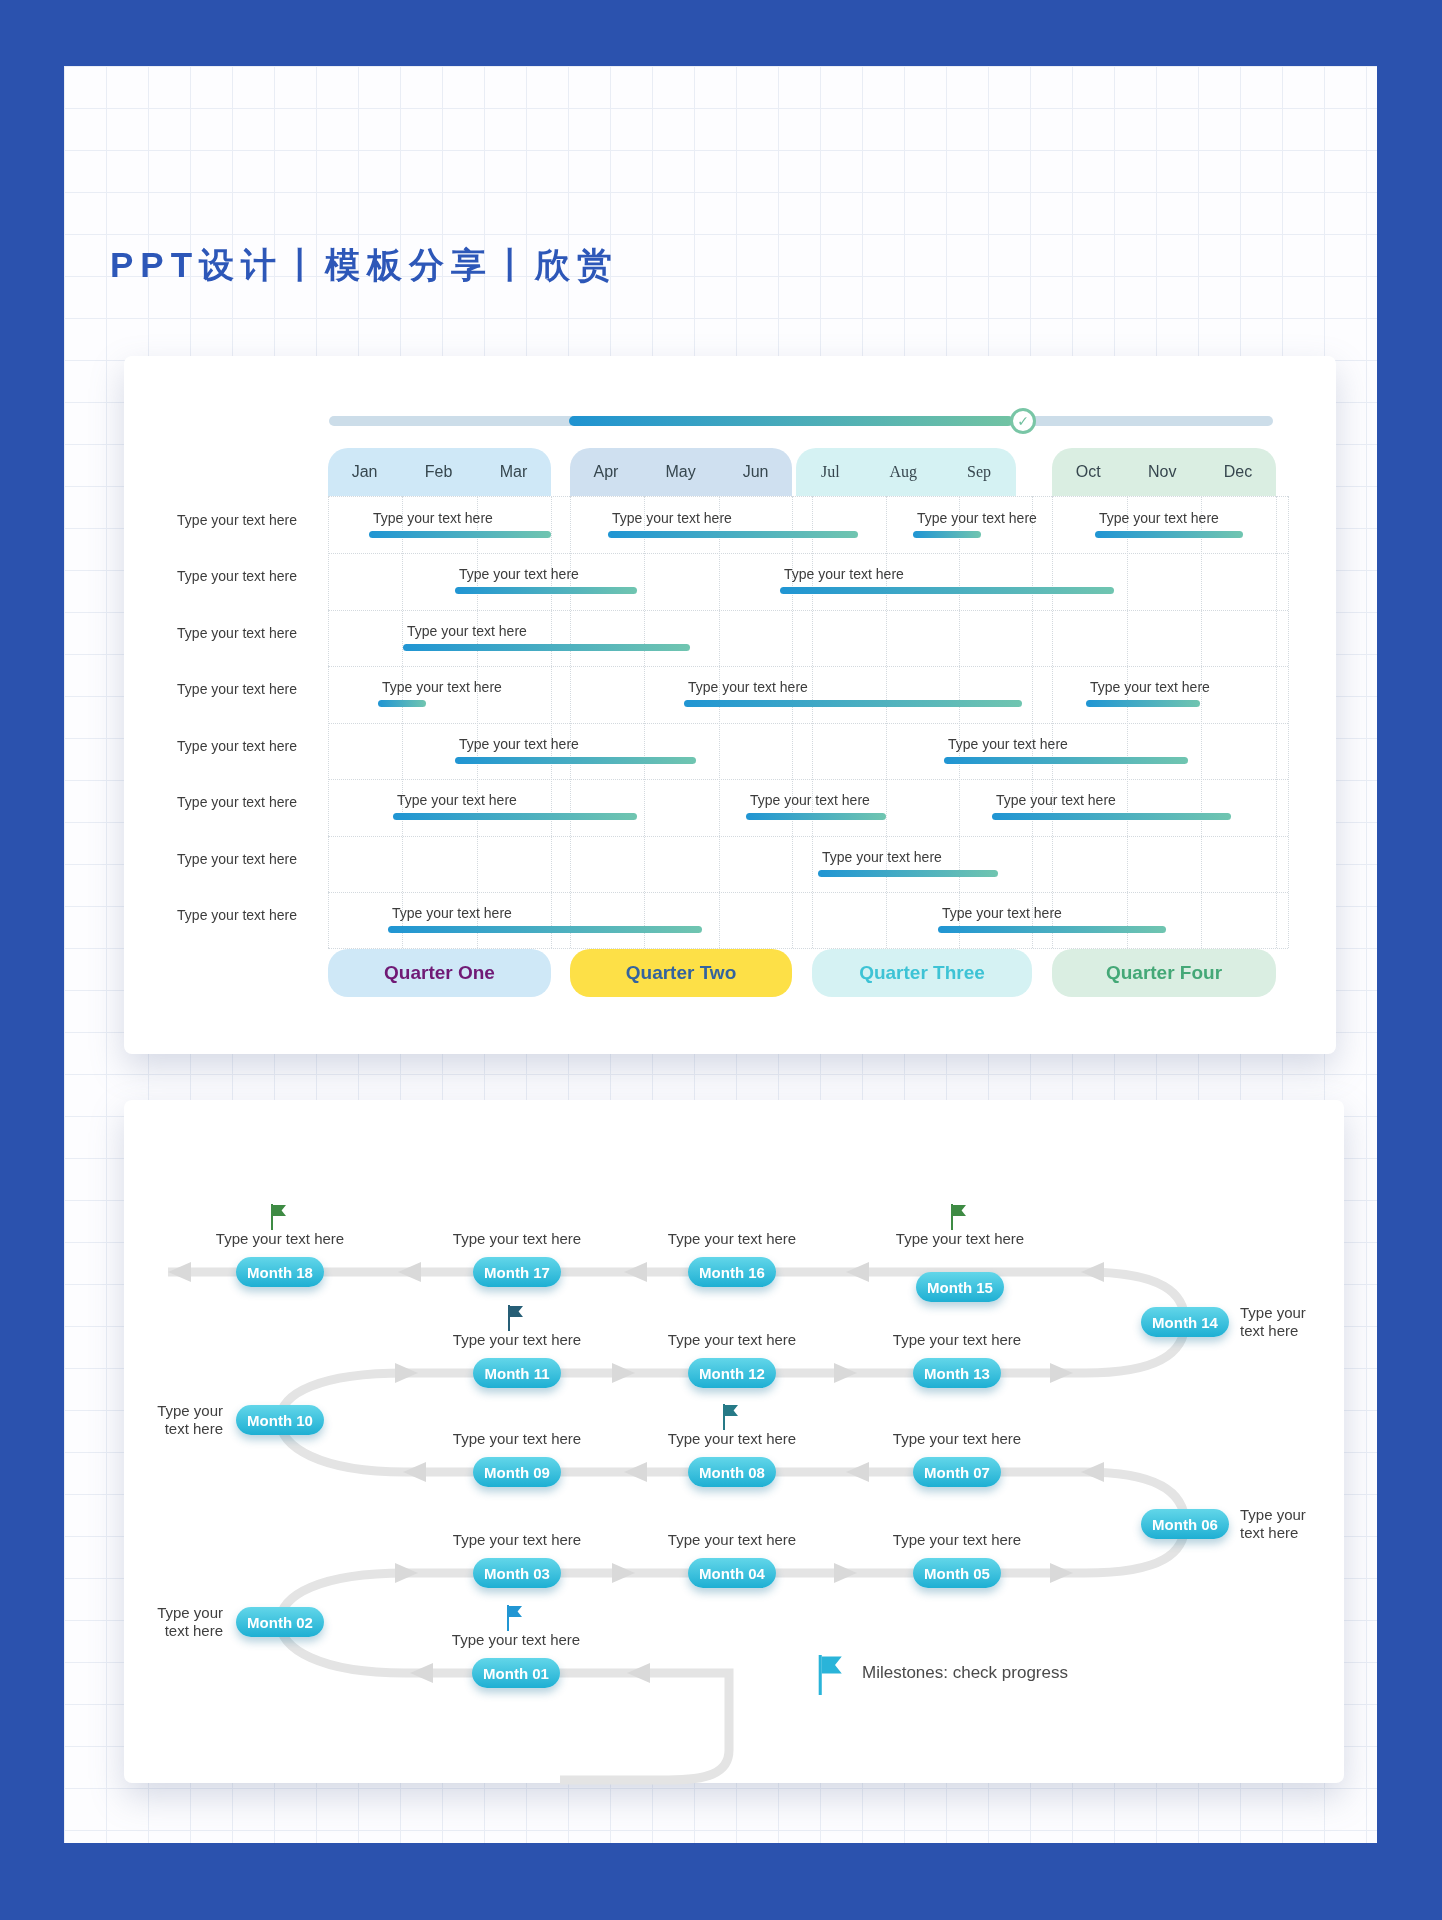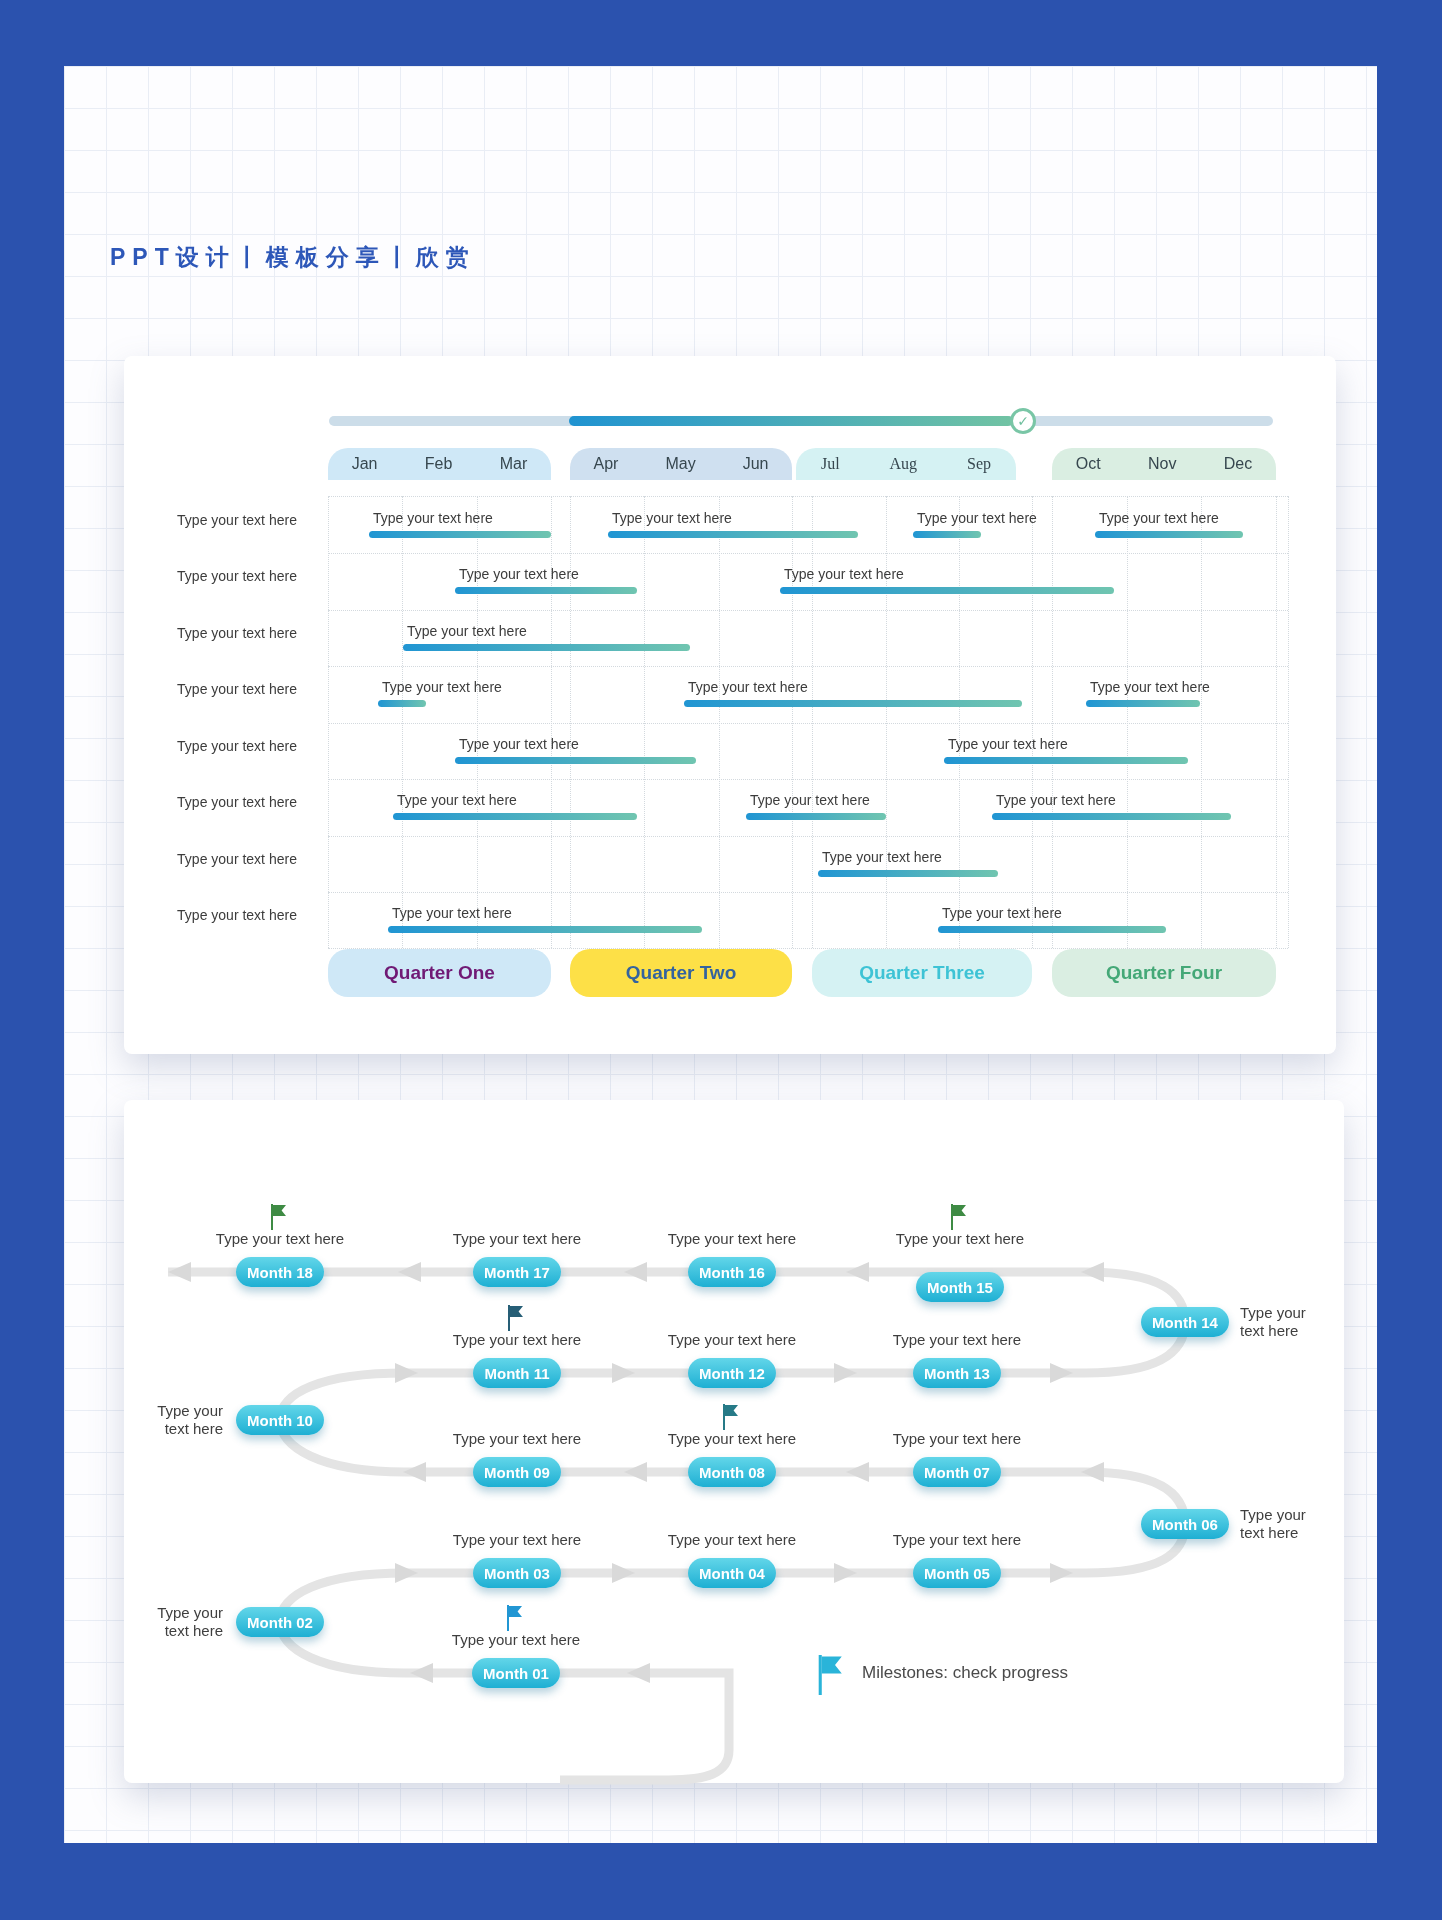--- a/index.html
+++ b/index.html
@@ -5,32 +5,32 @@
   html,body{margin:0;padding:0;}
   body{font-family:"Liberation Sans","DejaVu Sans",sans-serif;background:#2b52ae;}
   #page{position:relative;width:1442px;height:1920px;background:#2b52ae;overflow:hidden;}
   #inner{position:absolute;left:64px;top:66px;width:1313px;height:1777px;background:#fdfdff;
     background-image:linear-gradient(#e9edf5 1px,transparent 1px),linear-gradient(90deg,#e9edf5 1px,transparent 1px);
     background-size:42px 42px;}
   .abs{position:absolute;}
   
   #main-title{position:absolute;left:108px;top:88px;font-size:86px;font-weight:900;color:#2d57b8;letter-spacing:2px;white-space:nowrap;}
   #main-title .suffix{margin-left:42px;font-weight:800;letter-spacing:22px;}
-  #subtitle{position:absolute;left:110px;top:242px;font-size:23px;font-weight:700;color:#2d57b8;letter-spacing:7px;}
+  #subtitle{position:absolute;left:110px;top:242px;font-size:35px;font-weight:700;color:#2d57b8;letter-spacing:7px;}
   
   .card{position:absolute;background:#fff;border-radius:8px;box-shadow:0 14px 34px rgba(110,125,160,.28);}
   #card-gantt{left:124px;top:356px;width:1212px;height:698px;}
   #card-milestone{left:124px;top:1100px;width:1220px;height:683px;}
   
   #slider-track{left:329px;top:416px;width:944px;height:10px;border-radius:5px;background:#ccdde9;}
   #slider-fill{left:569px;top:416px;width:444px;height:10px;border-radius:5px;background:linear-gradient(90deg,#1f93d1,#71c3a3);}
   #slider-knob{left:1010px;top:408px;width:26px;height:26px;border-radius:50%;background:#fff;border:3px solid #79c6a6;
     box-sizing:border-box;color:#6fbf9e;font-size:14px;font-weight:700;text-align:center;line-height:20px;}
   
-  .mheader{position:absolute;top:448px;height:32px;border-radius:20px 20px 0 0;display:flex;align-items:center;justify-content:space-around;}
+  .mheader{position:absolute;top:448px;height:48px;border-radius:20px 20px 0 0;display:flex;align-items:center;justify-content:space-around;}
   .mheader span{font-size:16px;color:#37474f;}
   .vline{position:absolute;top:496px;height:452px;width:0;border-left:1px dotted #d3d9de;}
   .hline{position:absolute;left:328px;width:960px;height:0;border-top:1px dotted #d3d9de;}
   .rowlabel{position:absolute;width:180px;text-align:center;font-size:14px;color:#3c3c3c;white-space:nowrap;}
   .barlabel{position:absolute;font-size:14px;color:#3c3c3c;white-space:nowrap;}
   .gbar{position:absolute;height:7px;border-radius:4px;background:linear-gradient(90deg,#2095d3,#70c5b0);}
   .qpill{position:absolute;top:949px;height:48px;border-radius:20px;display:flex;align-items:center;justify-content:center;
     font-size:19px;font-weight:700;}
   
   #m-title{position:absolute;left:124px;top:1130px;width:1220px;text-align:center;font-size:31px;font-weight:700;color:#595959;letter-spacing:1px;}

